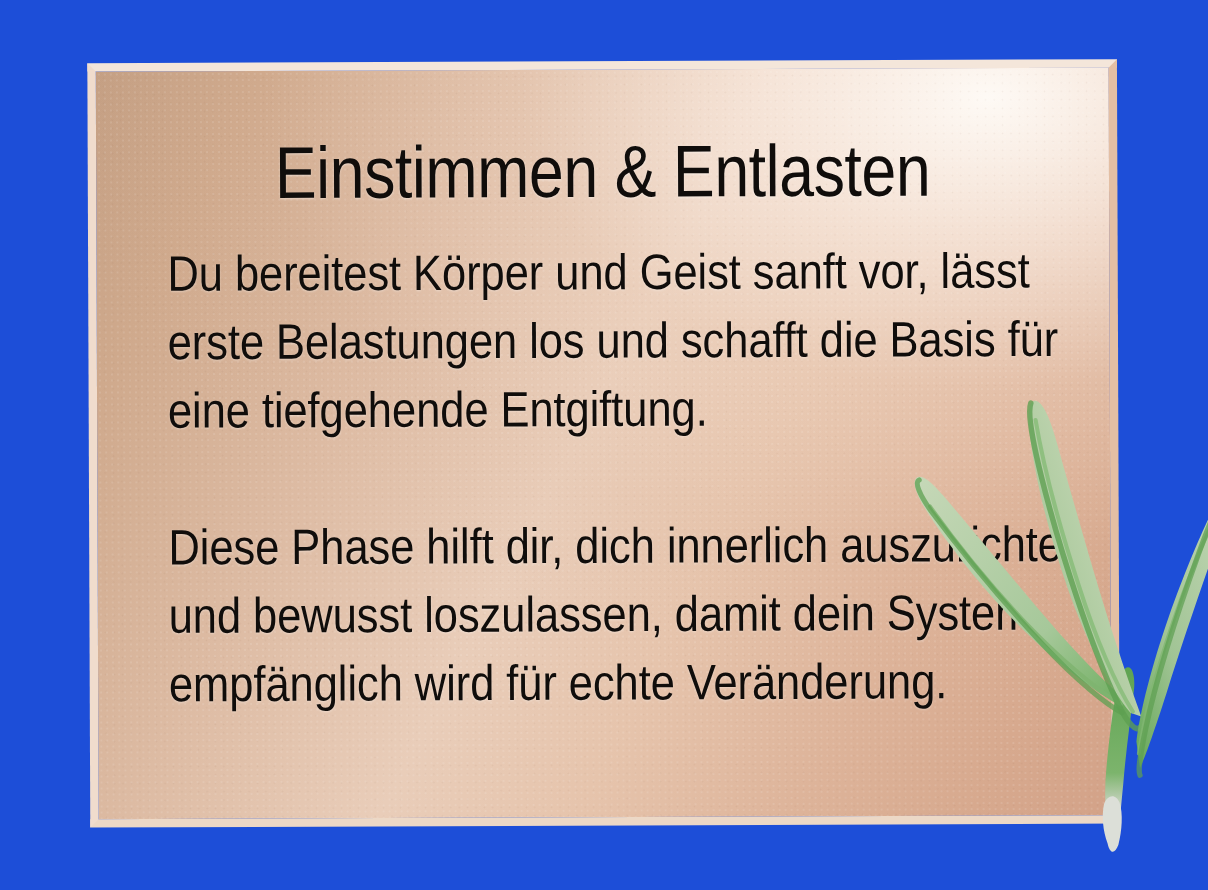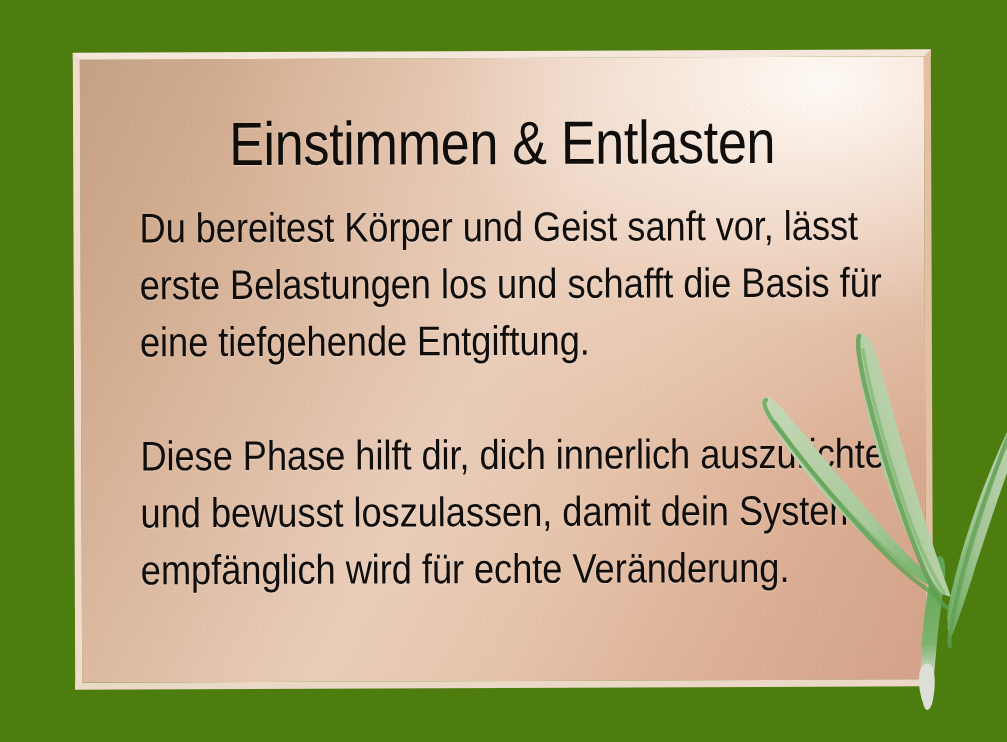--- a/index.html
+++ b/index.html
@@ -14,21 +14,21 @@
     overflow: hidden;
     font-family: "Liberation Sans", sans-serif;
     position: relative;
   }
 
   #stage {
     position: absolute;
     left: 0; top: 0;
     width: 1007px;
     height: 742px;
-    background: #4d7c0f;
+    background: #1d4ed8;
     overflow: hidden;
   }
 
   
   .card {
     position: absolute;
     left: 74px;
     top: 51px;
     width: 858px;
     height: 637px;

